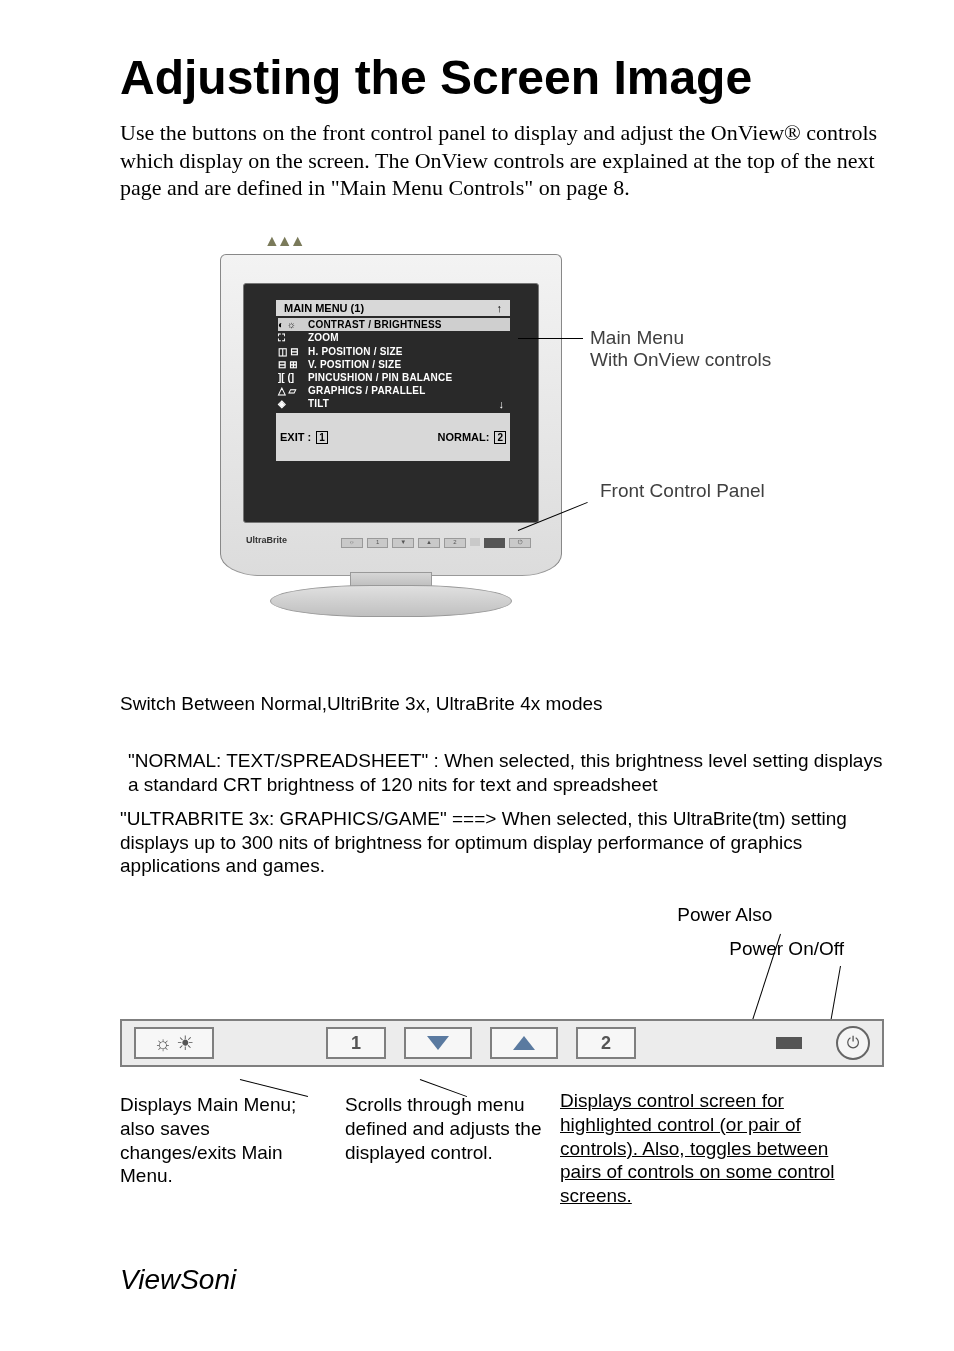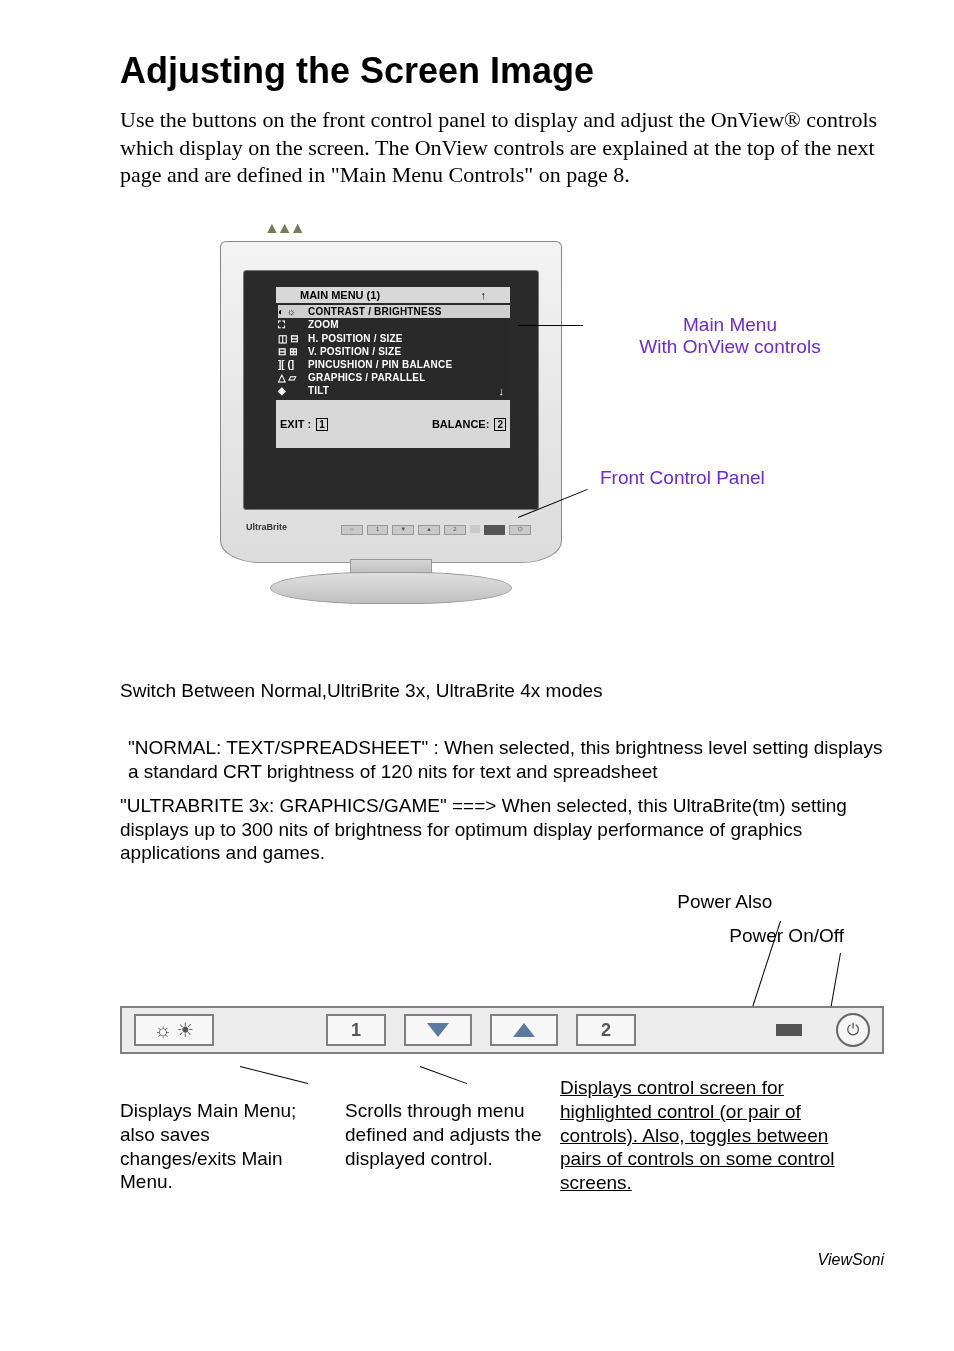--- a/index.html
+++ b/index.html
@@ -7,21 +7,21 @@
     padding: 0;
     background: #fff;
     font-family: Arial, Helvetica, sans-serif;
     color: #000;
     width: 954px;
   }
   .page {
     padding: 50px 70px 30px 120px;
   }
   h1 {
-    font-size: 36px;
+    font-size: 48px;
     font-weight: bold;
     margin: 0 0 14px 0;
   }
   .intro {
     font-family: "Times New Roman", Times, serif;
     font-size: 22px;
     line-height: 1.25;
     margin-bottom: 30px;
   }
 
@@ -66,21 +66,21 @@
     left: 32px;
     top: 16px;
     right: 28px;
     color: #fff;
     font-size: 11px;
     font-weight: bold;
   }
   .osd-title {
     background: #d8d8d8;
     color: #000;
-    padding: 2px 24px;
+    padding: 2px 8px;
     font-size: 11px;
     display: flex;
     justify-content: space-between;
   }
   .osd-title .arrow { font-size: 11px; }
   .osd-items {
     background: #292929;
     padding: 2px 0 2px 2px;
   }
   .osd-row {
@@ -162,22 +162,21 @@
     width: 240px;
     height: 30px;
     background: linear-gradient(#e0e0e0, #c0c0c0);
     border: 1px solid #999;
     border-radius: 50% / 60%;
   }
 
   .callout {
     position: absolute;
     font-size: 19px;
-    color: #6d28d9;
-    text-align: center;
+    color: #404040;
   }
   .callout.mainmenu { left: 430px; top: 95px; width: 280px; }
   .callout.panel { left: 440px; top: 248px; }
   .leader-line {
     position: absolute;
     border-top: 1px solid #000;
   }
   .leader1 { left: 358px; top: 106px; width: 65px; }
   .leader2 { left: 358px; top: 298px; width: 75px; transform: rotate(-22deg); transform-origin: left center; }
 
@@ -265,32 +264,32 @@
     position: absolute;
     width: 70px;
     border-top: 1px solid #000;
     top: 175px;
   }
   .pf-under-lead.u1 { left: 120px; transform: rotate(14deg); transform-origin: left; }
   .pf-under-lead.u2 { left: 300px; width: 50px; transform: rotate(20deg); transform-origin: left; }
 
   .pf-desc {
     position: absolute;
-    top: 208px;
+    top: 189px;
     font-size: 19px;
     line-height: 1.25;
   }
   .pf-desc.d1 { left: 0; width: 210px; }
   .pf-desc.d2 { left: 225px; width: 220px; }
   .pf-desc.d3 { left: 440px; width: 300px; top: 185px; text-decoration: underline; }
 
   .footer-brand {
-    text-align: right;
+    text-align: left;
     font-style: italic;
-    font-size: 16px;
+    font-size: 28px;
     margin-top: 30px;
     font-family: Arial, Helvetica, sans-serif;
   }
 </style>
 </head>
 <body>
 
 <div class="page">
 
   <h1>Adjusting the Screen Image</h1>
@@ -339,21 +338,21 @@
               </span>
               <span>↓</span>
             </div>
           </div>
           <div class="osd-footer">
             <span>
               <b>EXIT :</b>
               <span class="boxed">1</span>
             </span>
             <span>
-              <b>BALANCE:</b>
+              <b>NORMAL:</b>
               <span class="boxed">2</span>
             </span>
           </div>
         </div>
       </div>
       <div class="monitor-vs">UltraBrite</div>
       <div class="monitor-panel-btns">
         <span>☼</span>
           <span>1</span>
           <span>▼</span>

